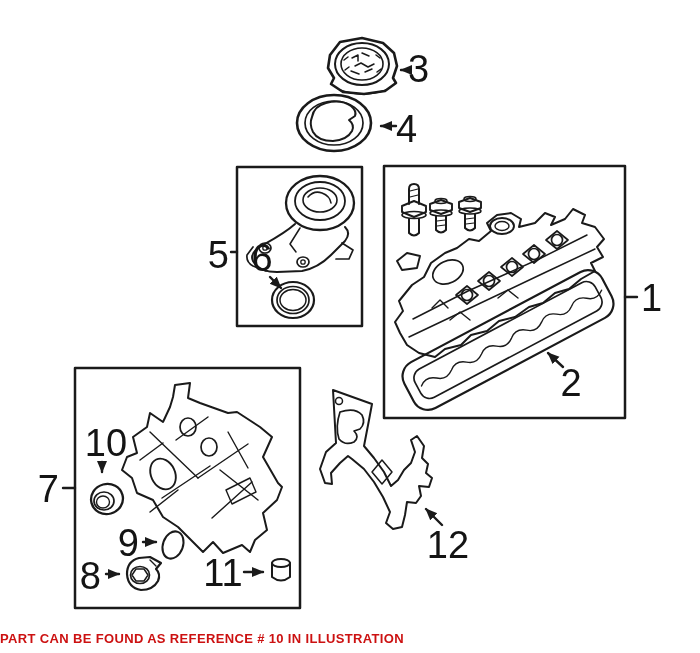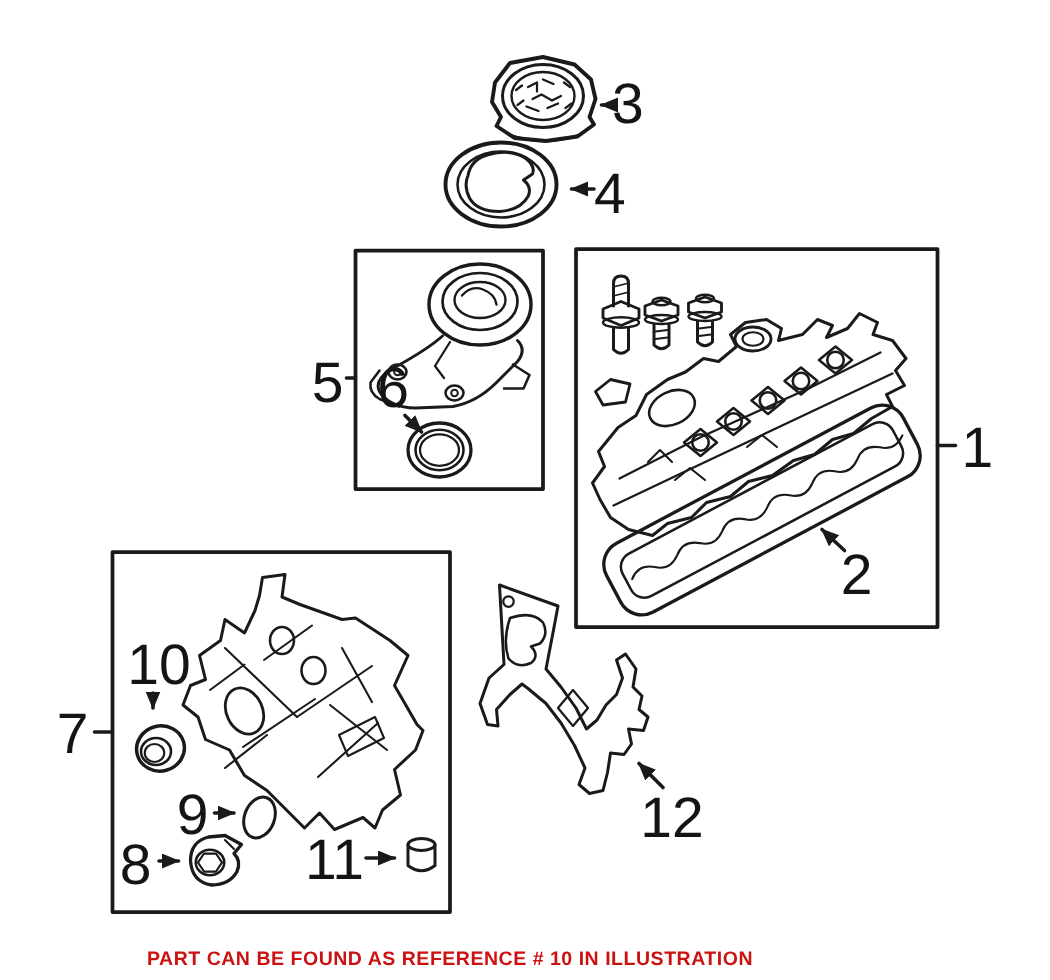--- a/index.html
+++ b/index.html
@@ -16,21 +16,20 @@
     font-family: "Liberation Sans", sans-serif;
     font-size: 38px;
     fill: #141414;
     font-weight: 400;
   }
   .footnote {
     position: absolute;
     left: 0;
     top: 631px;
     width: 600px;
-    text-align: center;
     font-family: "Liberation Sans", sans-serif;
     font-size: 13px;
     font-weight: 700;
     letter-spacing: 0.35px;
     color: #cc1111;
   }
 </style>
 </head>
 <body>
 

